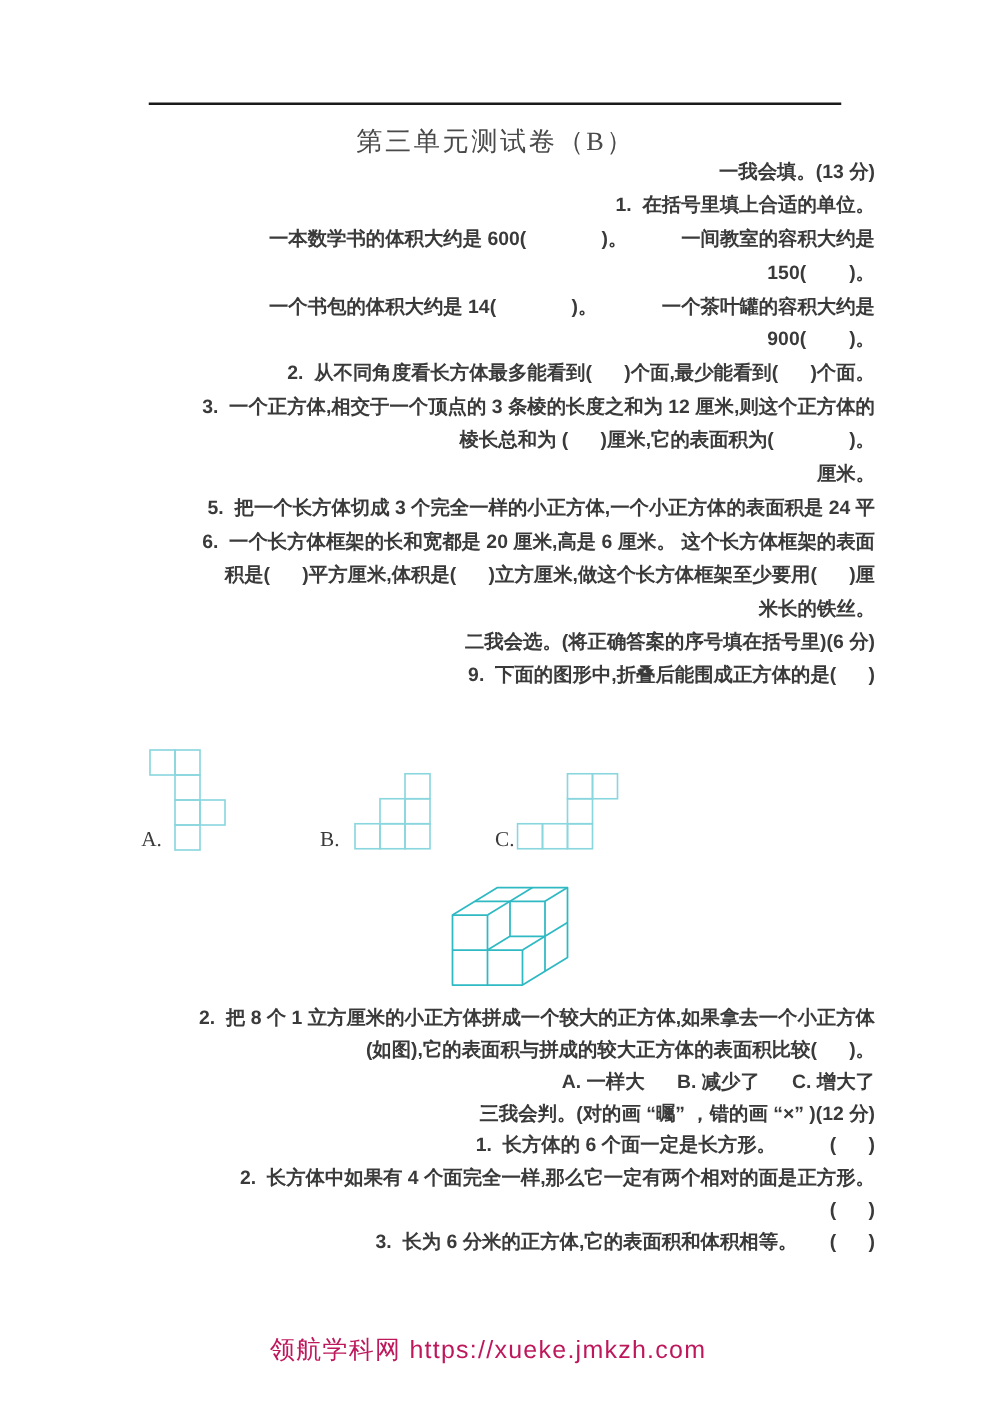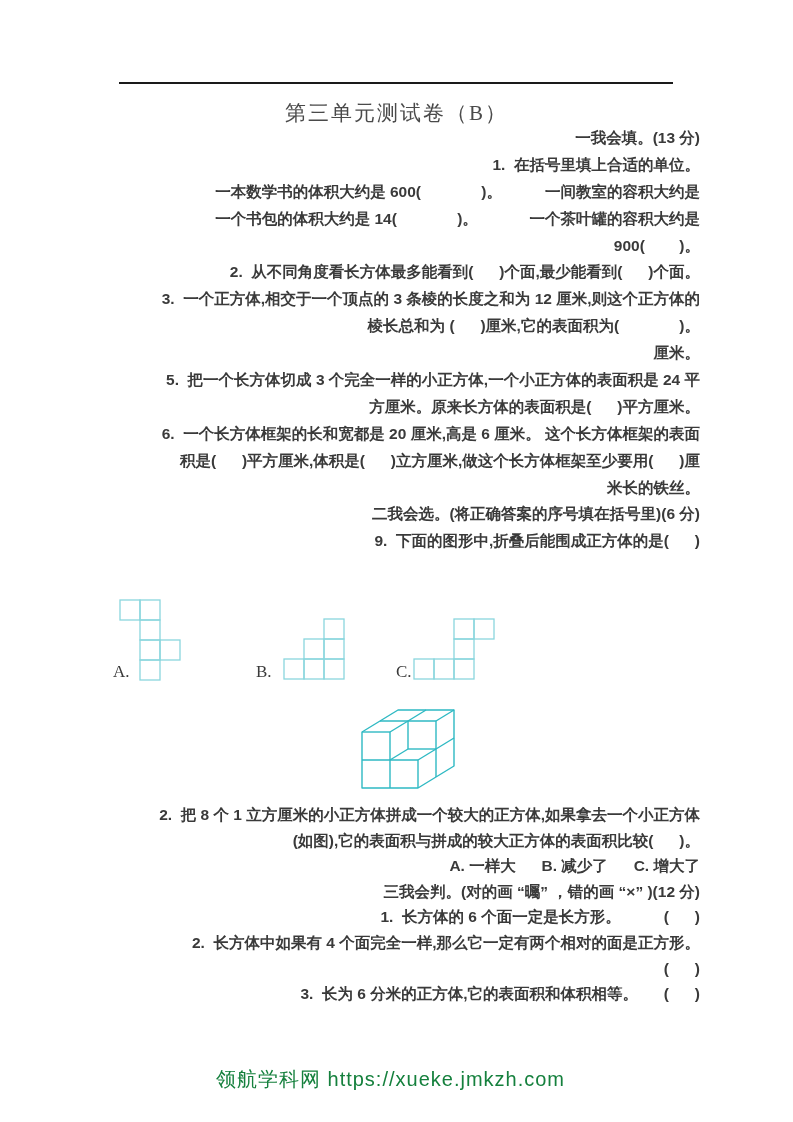--- a/index.html
+++ b/index.html
@@ -32,44 +32,44 @@
   .net{position:absolute;}
   .net-label{
     position:absolute;
     font-family:"Liberation Serif","DejaVu Serif",serif;
     font-size:17px;font-weight:400;color:#3a3a3a;
   }
   .cube-wrap{position:absolute;left:352px;top:700px;}
   .footer{
     position:absolute;left:0;top:1066px;width:781px;
     text-align:center;
-    font-size:20px;font-weight:400;color:#15803d;letter-spacing:1px;
+    font-size:20px;font-weight:400;color:#be185d;letter-spacing:1px;
   }
 </style>
 </head>
 <body>
 
 <div class="page">
 
   <div class="top-rule"></div>
 
   <h1 class="title">第三单元测试卷（B）</h1>
 
   <div class="text-block" id="block1" style="top:125px;">
     <div class="tline">一我会填。(13 分)</div>
     <div class="tline">1.  在括号里填上合适的单位。</div>
     <div class="tline">一本数学书的体积大约是 600(              )。          一间教室的容积大约是</div>
+    <div class="tline">150(        )。</div>
     <div class="tline">一个书包的体积大约是 14(              )。            一个茶叶罐的容积大约是</div>
     <div class="tline">900(        )。</div>
     <div class="tline">2.  从不同角度看长方体最多能看到(      )个面,最少能看到(      )个面。</div>
     <div class="tline">3.  一个正方体,相交于一个顶点的 3 条棱的长度之和为 12 厘米,则这个正方体的</div>
     <div class="tline">棱长总和为 (      )厘米,它的表面积为(              )。</div>
     <div class="tline">厘米。</div>
     <div class="tline">5.  把一个长方体切成 3 个完全一样的小正方体,一个小正方体的表面积是 24 平</div>
-    <div class="tline">方厘米。原来长方体的表面积是(      )平方厘米。</div>
     <div class="tline">6.  一个长方体框架的长和宽都是 20 厘米,高是 6 厘米。 这个长方体框架的表面</div>
     <div class="tline">积是(      )平方厘米,体积是(      )立方厘米,做这个长方体框架至少要用(      )厘</div>
     <div class="tline">米长的铁丝。</div>
     <div class="tline">二我会选。(将正确答案的序号填在括号里)(6 分)</div>
     <div class="tline">9.  下面的图形中,折叠后能围成正方体的是(      )</div>
   </div>
 
   <span class="net-label" style="left:113px;top:662px;">A.</span>
   <div class="net" style="left:119px;top:599px;">
     <svg width="64" height="84">

